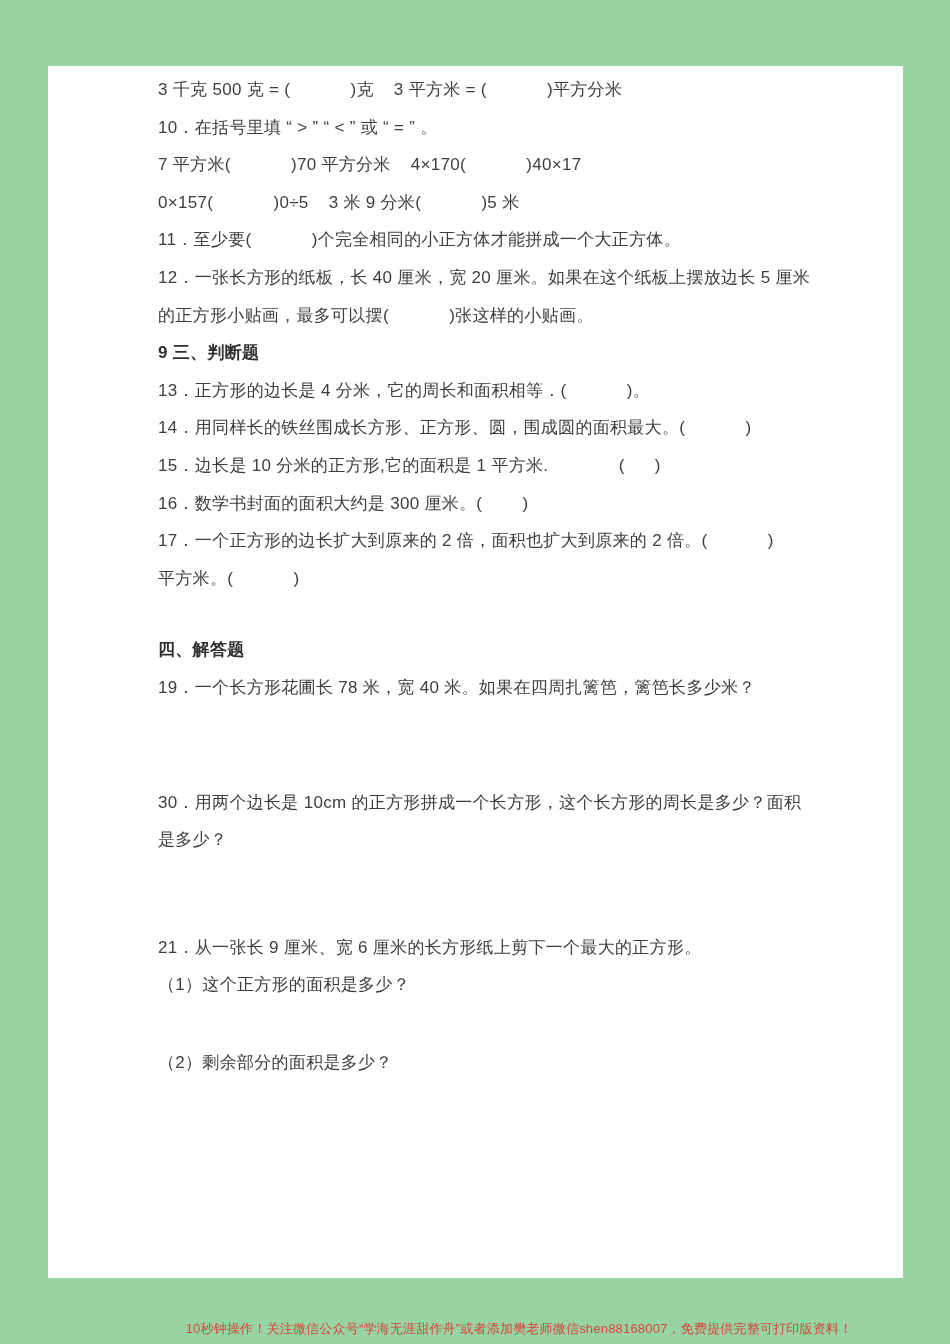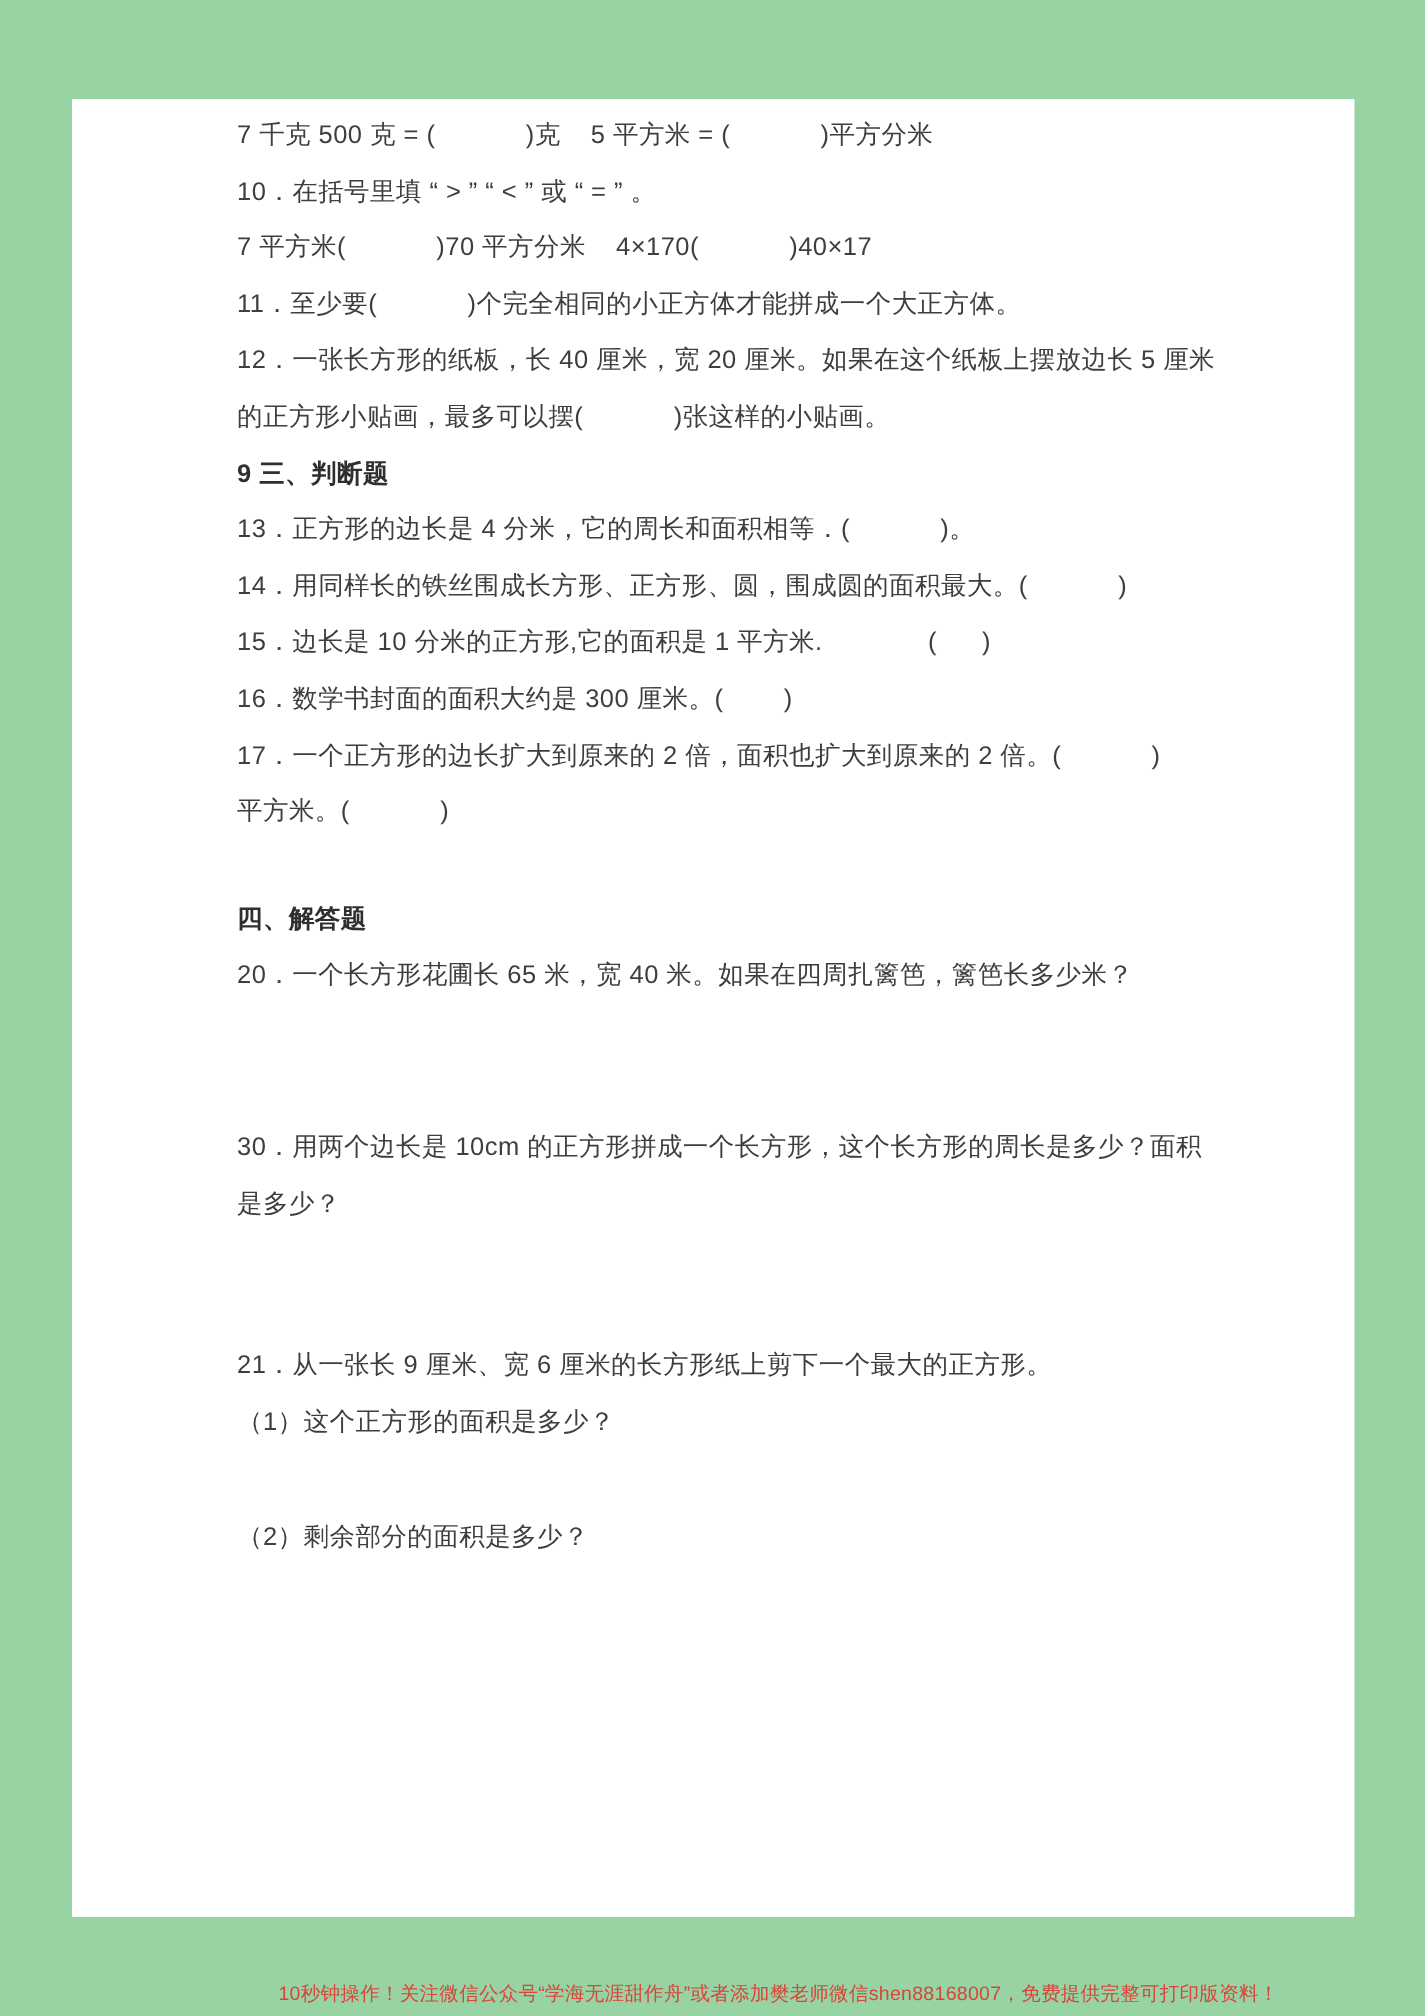--- a/index.html
+++ b/index.html
@@ -45,39 +45,40 @@
     white-space: pre-wrap;
     margin-left: 44px;
   }
 </style>
 </head>
 <body>
 
 <div class="canvas">
   <div class="paper">
 
-    <div class="line">7 千克 500 克 = (            )克    5 平方米 = (            )平方分米</div>
+    <div class="line">3 千克 500 克 = (            )克    3 平方米 = (            )平方分米</div>
     <div class="line">10．在括号里填 “ &gt; ” “ &lt; ” 或 “ = ” 。</div>
     <div class="line">7 平方米(            )70 平方分米    4×170(            )40×17</div>
+    <div class="line">0×157(            )0÷5    3 米 9 分米(            )5 米</div>
     <div class="line">11．至少要(            )个完全相同的小正方体才能拼成一个大正方体。</div>
     <div class="line">12．一张长方形的纸板，长 40 厘米，宽 20 厘米。如果在这个纸板上摆放边长 5 厘米</div>
     <div class="line">的正方形小贴画，最多可以摆(            )张这样的小贴画。</div>
 
     <div class="line bold">9 三、判断题</div>
     <div class="line">13．正方形的边长是 4 分米，它的周长和面积相等．(            )。</div>
     <div class="line">14．用同样长的铁丝围成长方形、正方形、圆，围成圆的面积最大。(            )</div>
     <div class="line">15．边长是 10 分米的正方形,它的面积是 1 平方米.              (      )</div>
     <div class="line">16．数学书封面的面积大约是 300 厘米。(        )</div>
     <div class="line">17．一个正方形的边长扩大到原来的 2 倍，面积也扩大到原来的 2 倍。(            )</div>
     <div class="line">平方米。(            )</div>
 
     <div class="sp-a"></div>
 
     <div class="line bold">四、解答题</div>
-    <div class="line">20．一个长方形花圃长 65 米，宽 40 米。如果在四周扎篱笆，篱笆长多少米？</div>
+    <div class="line">19．一个长方形花圃长 78 米，宽 40 米。如果在四周扎篱笆，篱笆长多少米？</div>
 
     <div class="sp-b"></div>
 
     <div class="line">30．用两个边长是 10cm 的正方形拼成一个长方形，这个长方形的周长是多少？面积</div>
     <div class="line">是多少？</div>
 
     <div class="sp-c"></div>
 
     <div class="line">21．从一张长 9 厘米、宽 6 厘米的长方形纸上剪下一个最大的正方形。</div>
     <div class="line">（1）这个正方形的面积是多少？</div>

